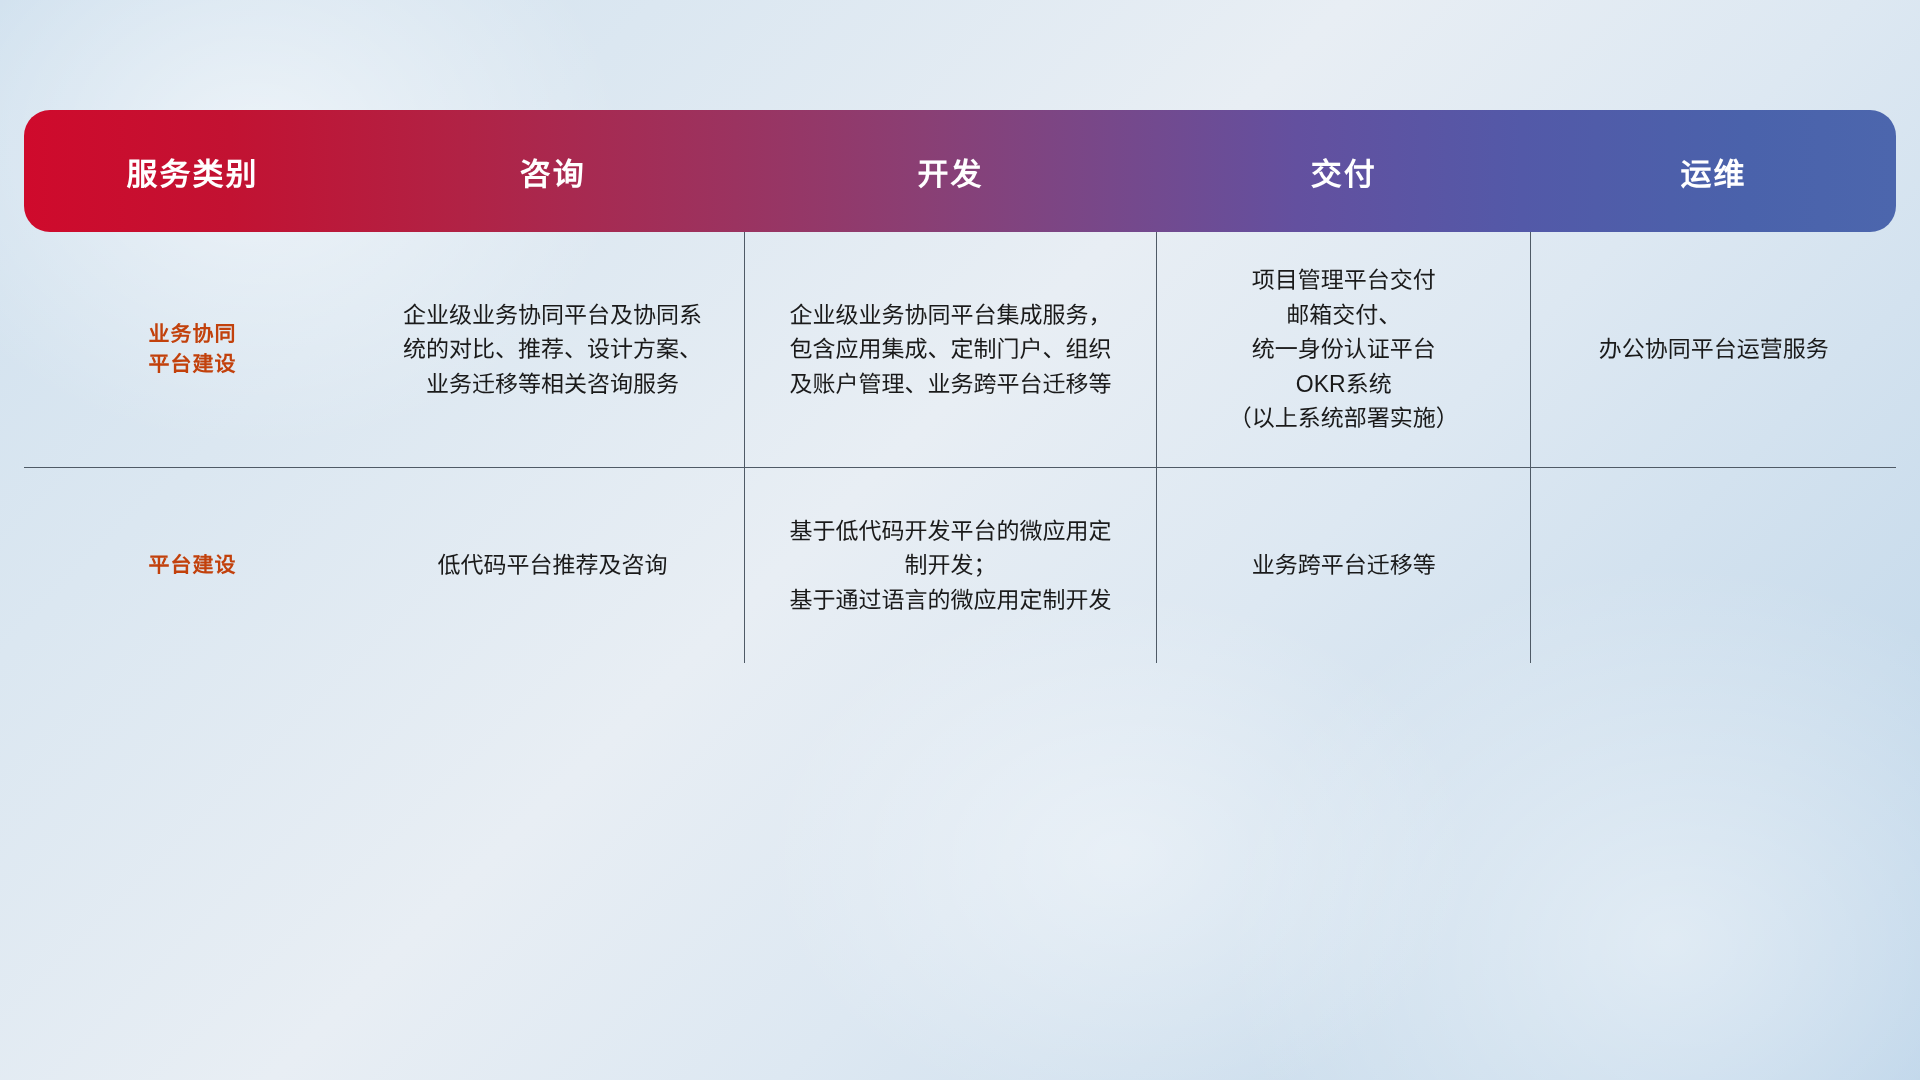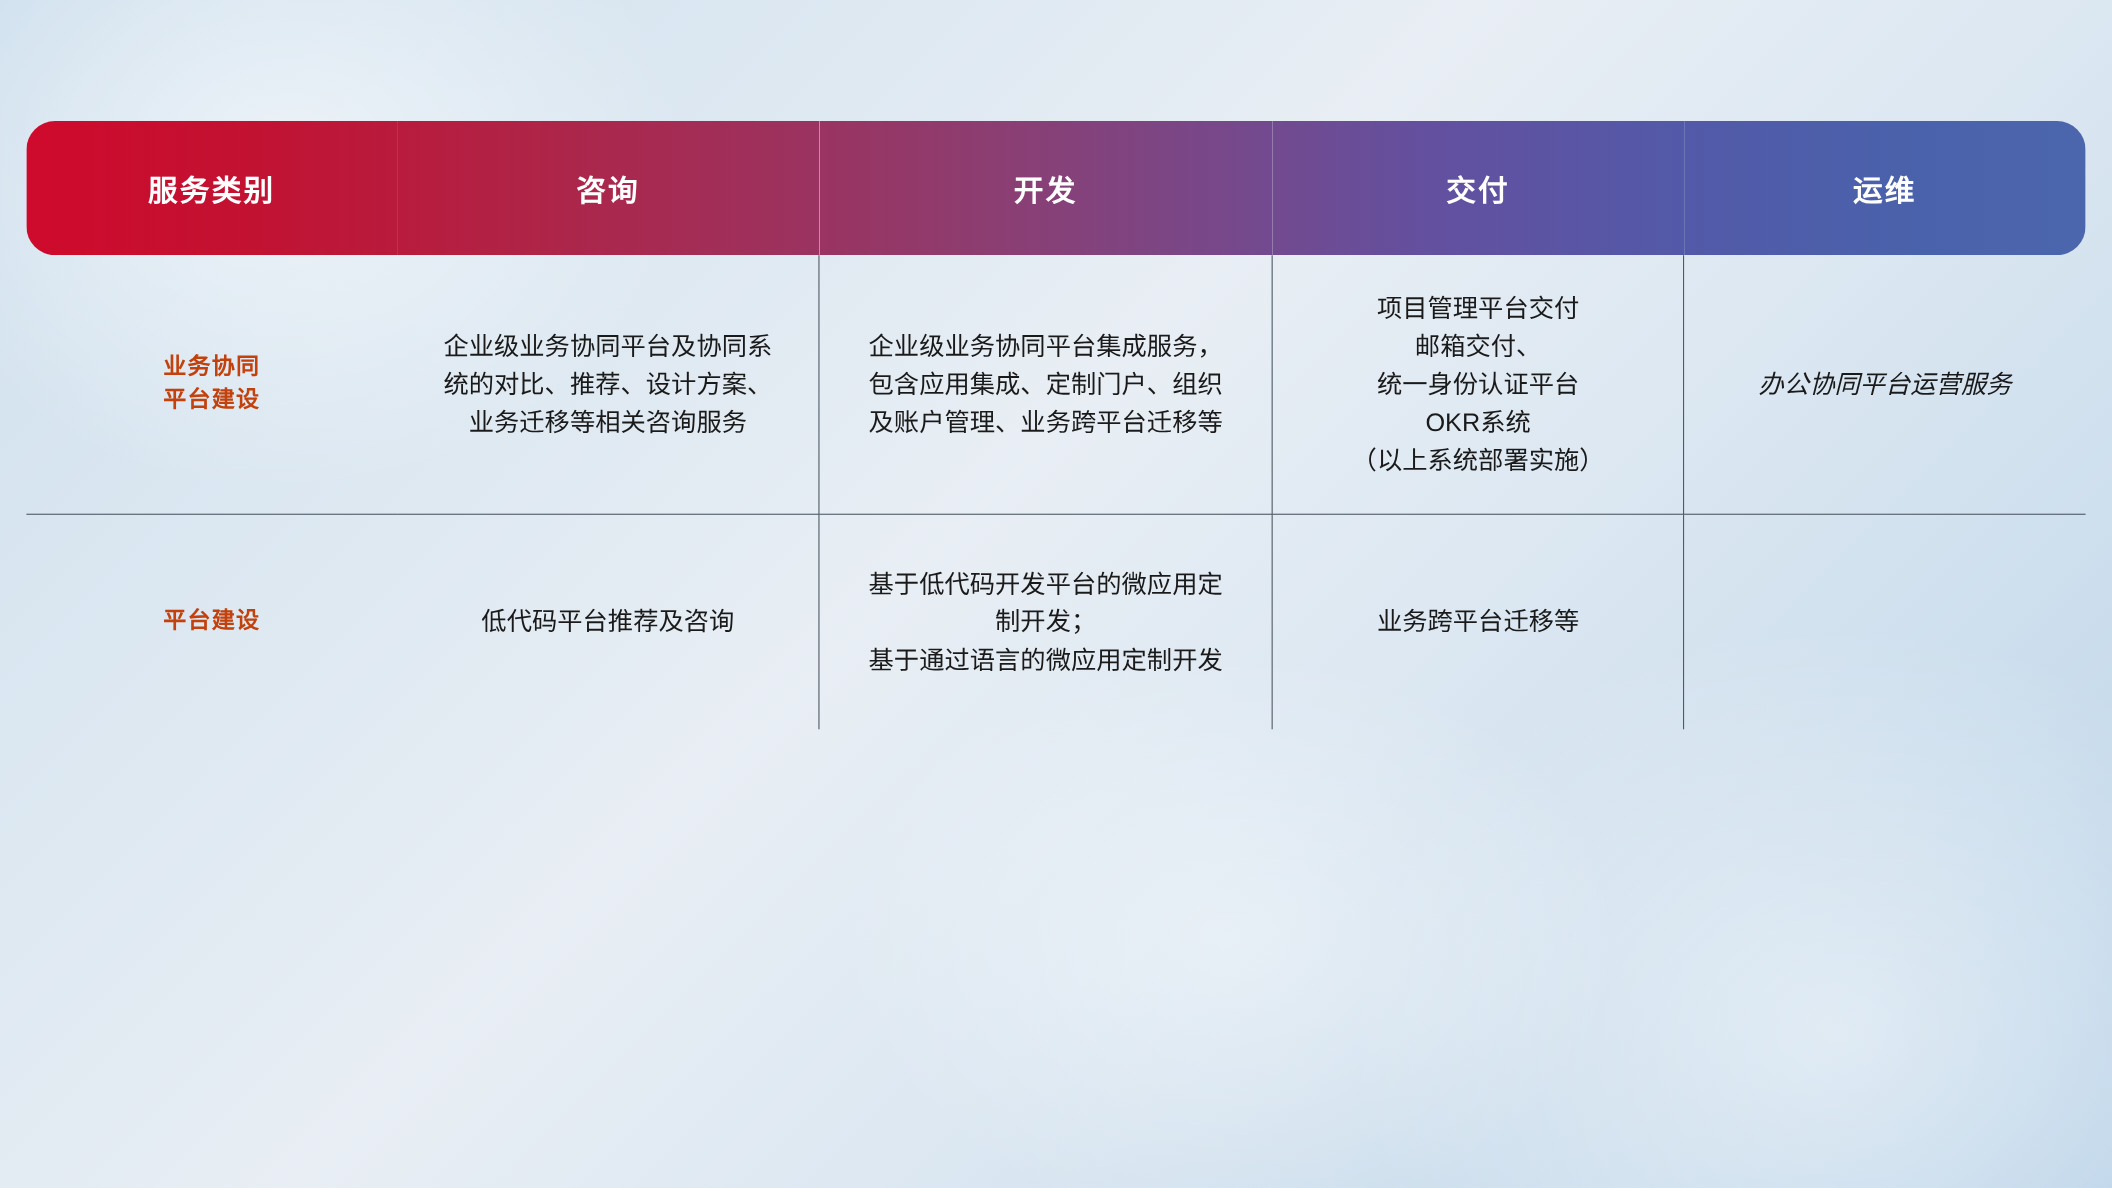--- a/index.html
+++ b/index.html
@@ -49,21 +49,21 @@
   table.service-table {
     width: 100%;
     border-collapse: collapse;
     table-layout: fixed;
   }
 
   
   thead tr.header-row th {
     height: 122px;
     color: #ffffff;
-    font-size: 27px;
+    font-size: 31px;
     font-weight: bold;
     letter-spacing: 2px;
     text-align: center;
     vertical-align: middle;
     border: none;
     position: relative;
   }
 
   thead tr.header-row {
     background: linear-gradient(90deg,
@@ -94,21 +94,21 @@
     border-right: 1.5px solid #4f5a66;
     border-bottom: 1.5px solid #4f5a66;
     vertical-align: middle;
     text-align: center;
     color: #1a1a1a;
     font-size: 23px;
     line-height: 1.5;
     padding: 0 22px;
   }
   tbody tr:last-child td { border-bottom: none; }
-  tbody td:last-child { border-right: none; font-style: italic; }
+  tbody td:last-child { border-right: none; }
   tbody td.cat-cell { border-right: none; }
 
   tbody tr.row-1 td { height: 235px; }
   tbody tr.row-2 td { height: 185px; }
   tbody tr.row-3 td { height: 196px; margin-top: 40px; }
 
   td.cat-cell {
     color: #c2410c;
     font-weight: bold;
     font-size: 21px;

